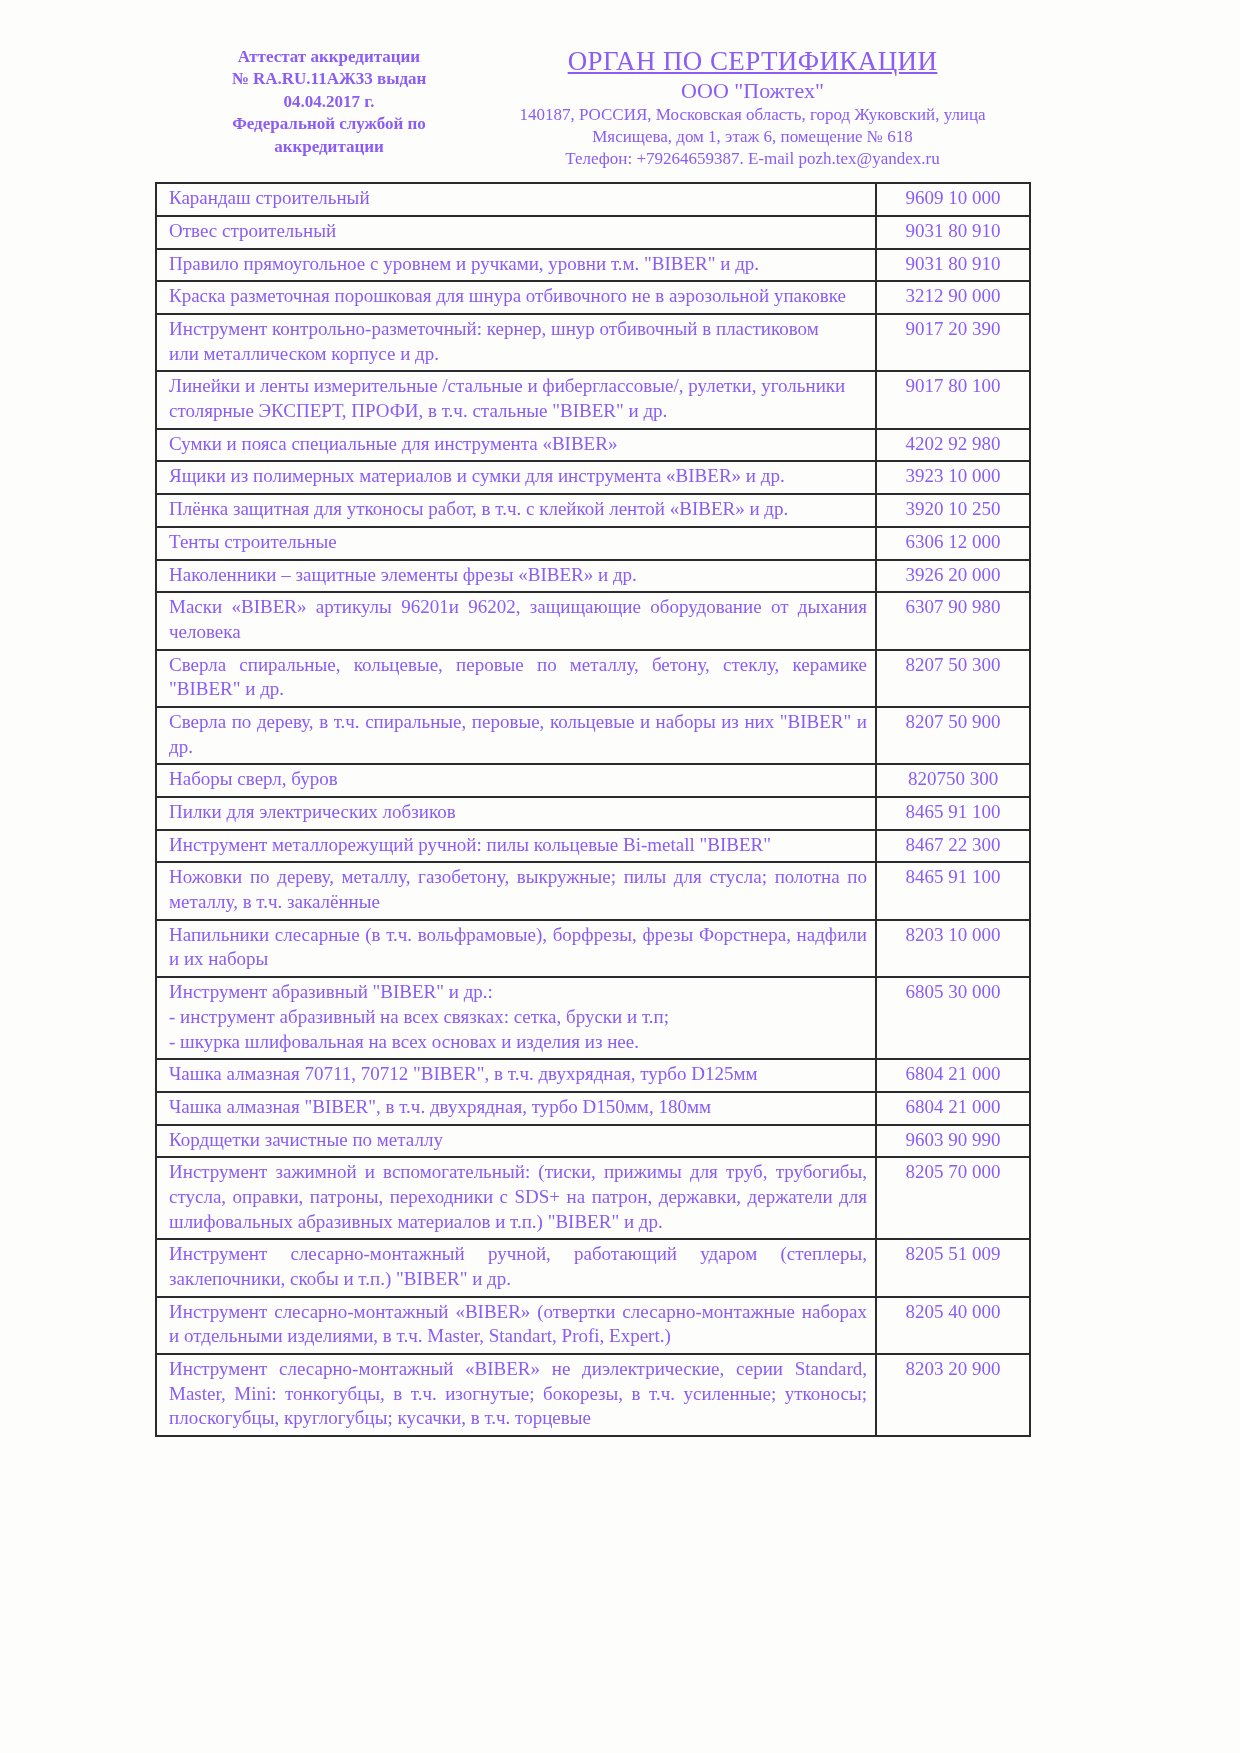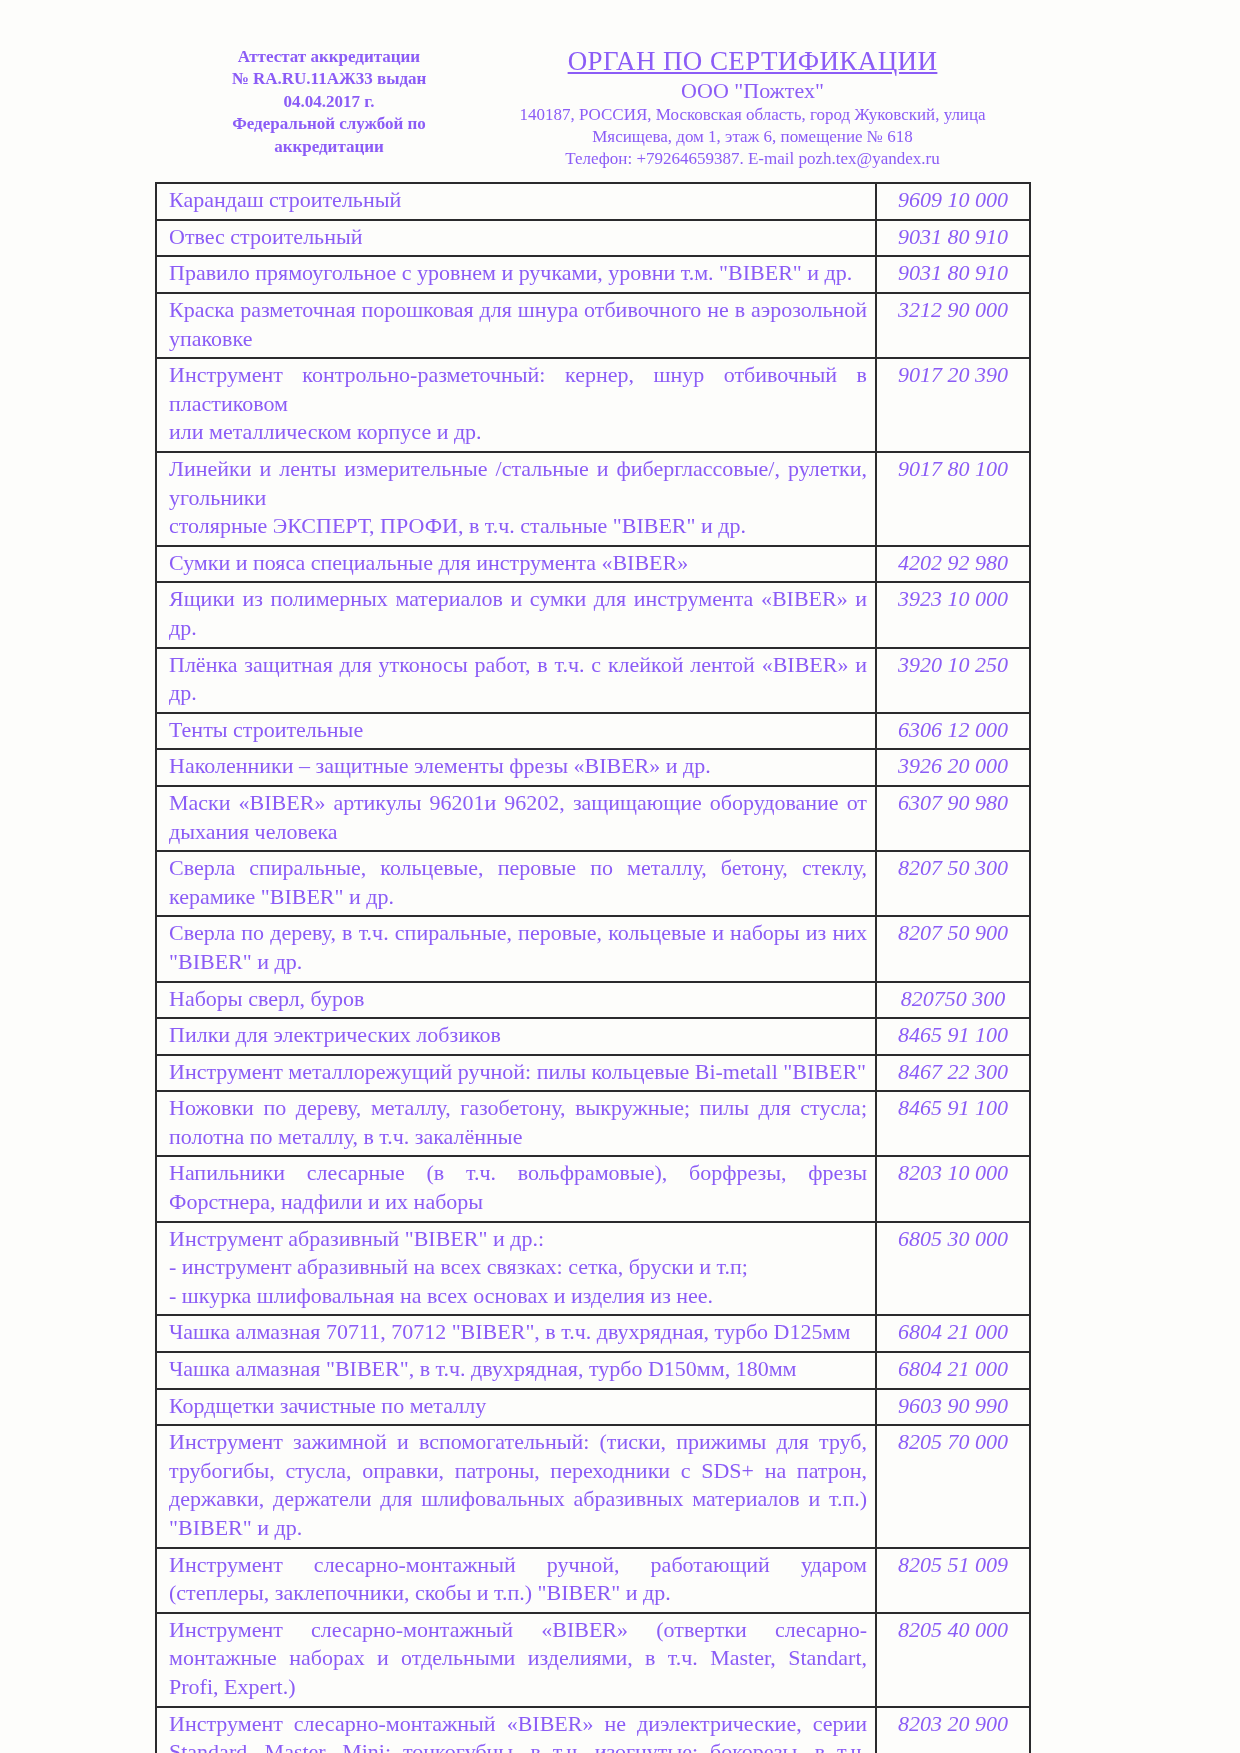--- a/index.html
+++ b/index.html
@@ -54,34 +54,33 @@
   }
   table.products {
     border-collapse: collapse;
     table-layout: fixed;
     width: 876px;
     margin: 13px 0 0 155px;
   }
   table.products td {
     border: 2px solid #2b2b2d;
     vertical-align: top;
-    font-size: 22px;
+    font-size: 19px;
     line-height: 1.3;
   }
   td.desc {
     padding: 2px 8px 4px 12px;
     text-align: justify;
     white-space: pre-line;
   }
   td.code {
     width: 140px;
     padding: 2px 6px 4px 6px;
     text-align: center;
     white-space: nowrap;
-    font-style: italic;
   }
 </style>
 </head>
 <body>
 
 <div class="page">
 
   <div class="header">
 
     <div class="accred">

